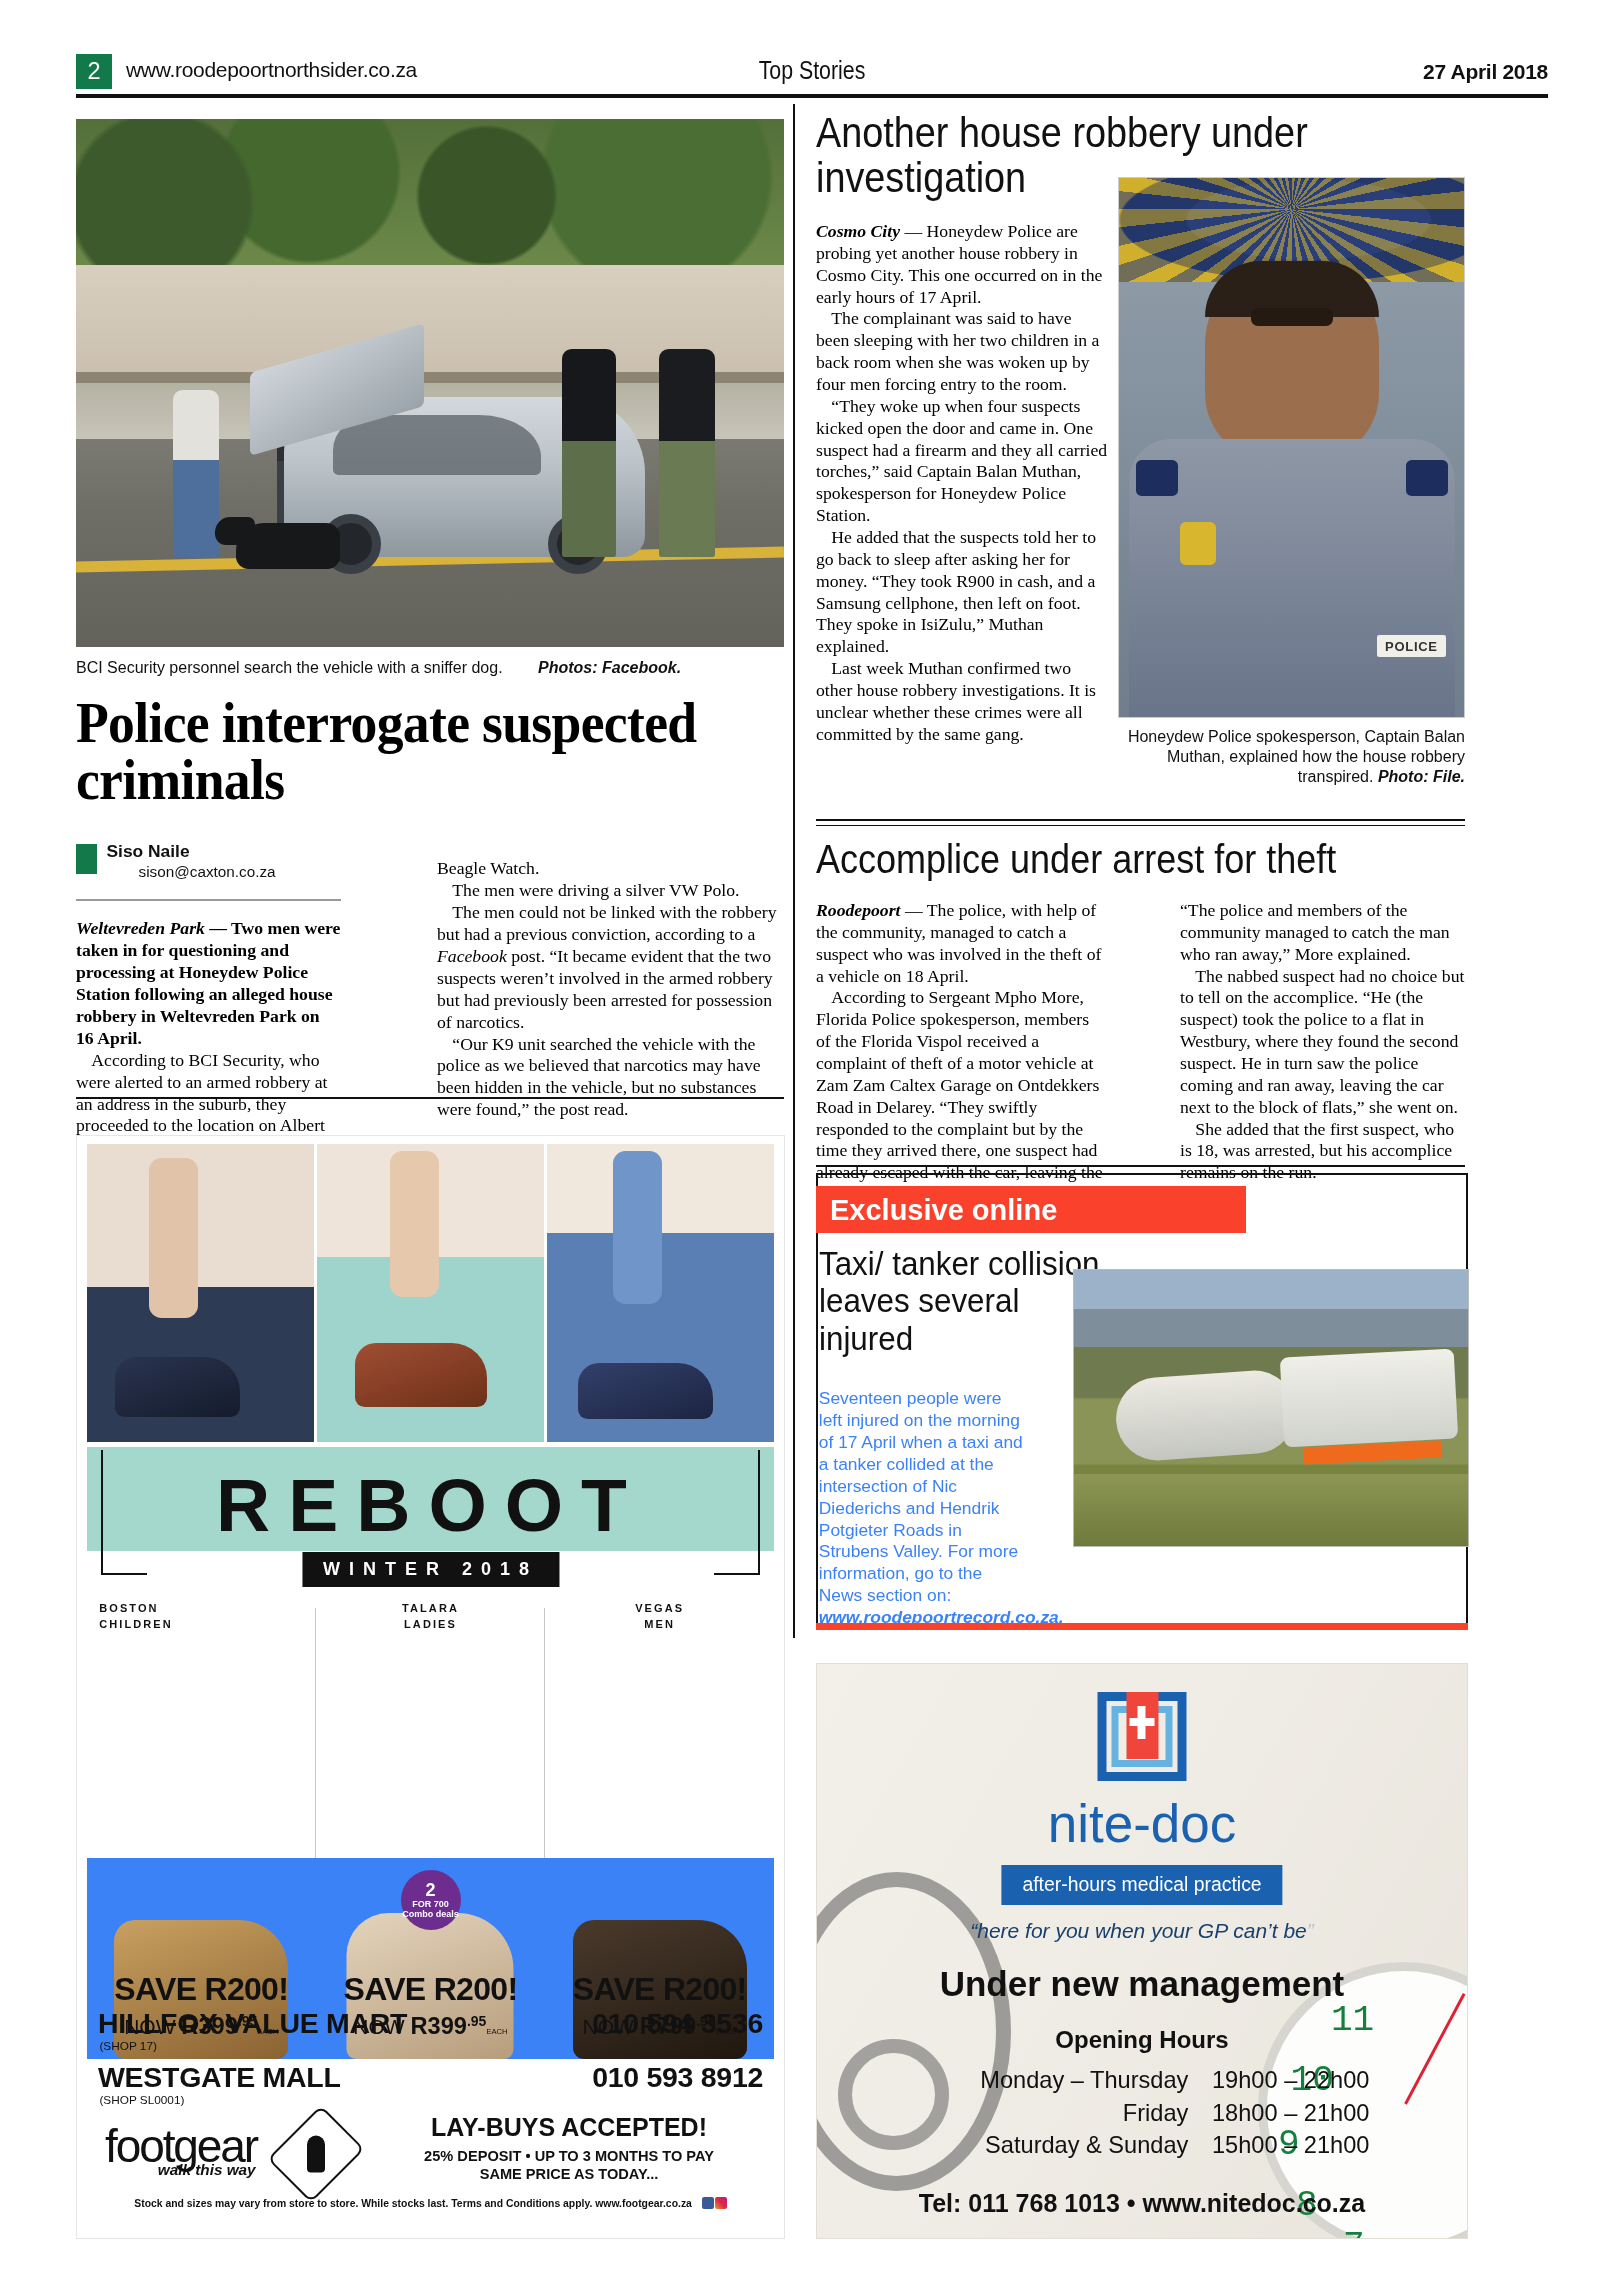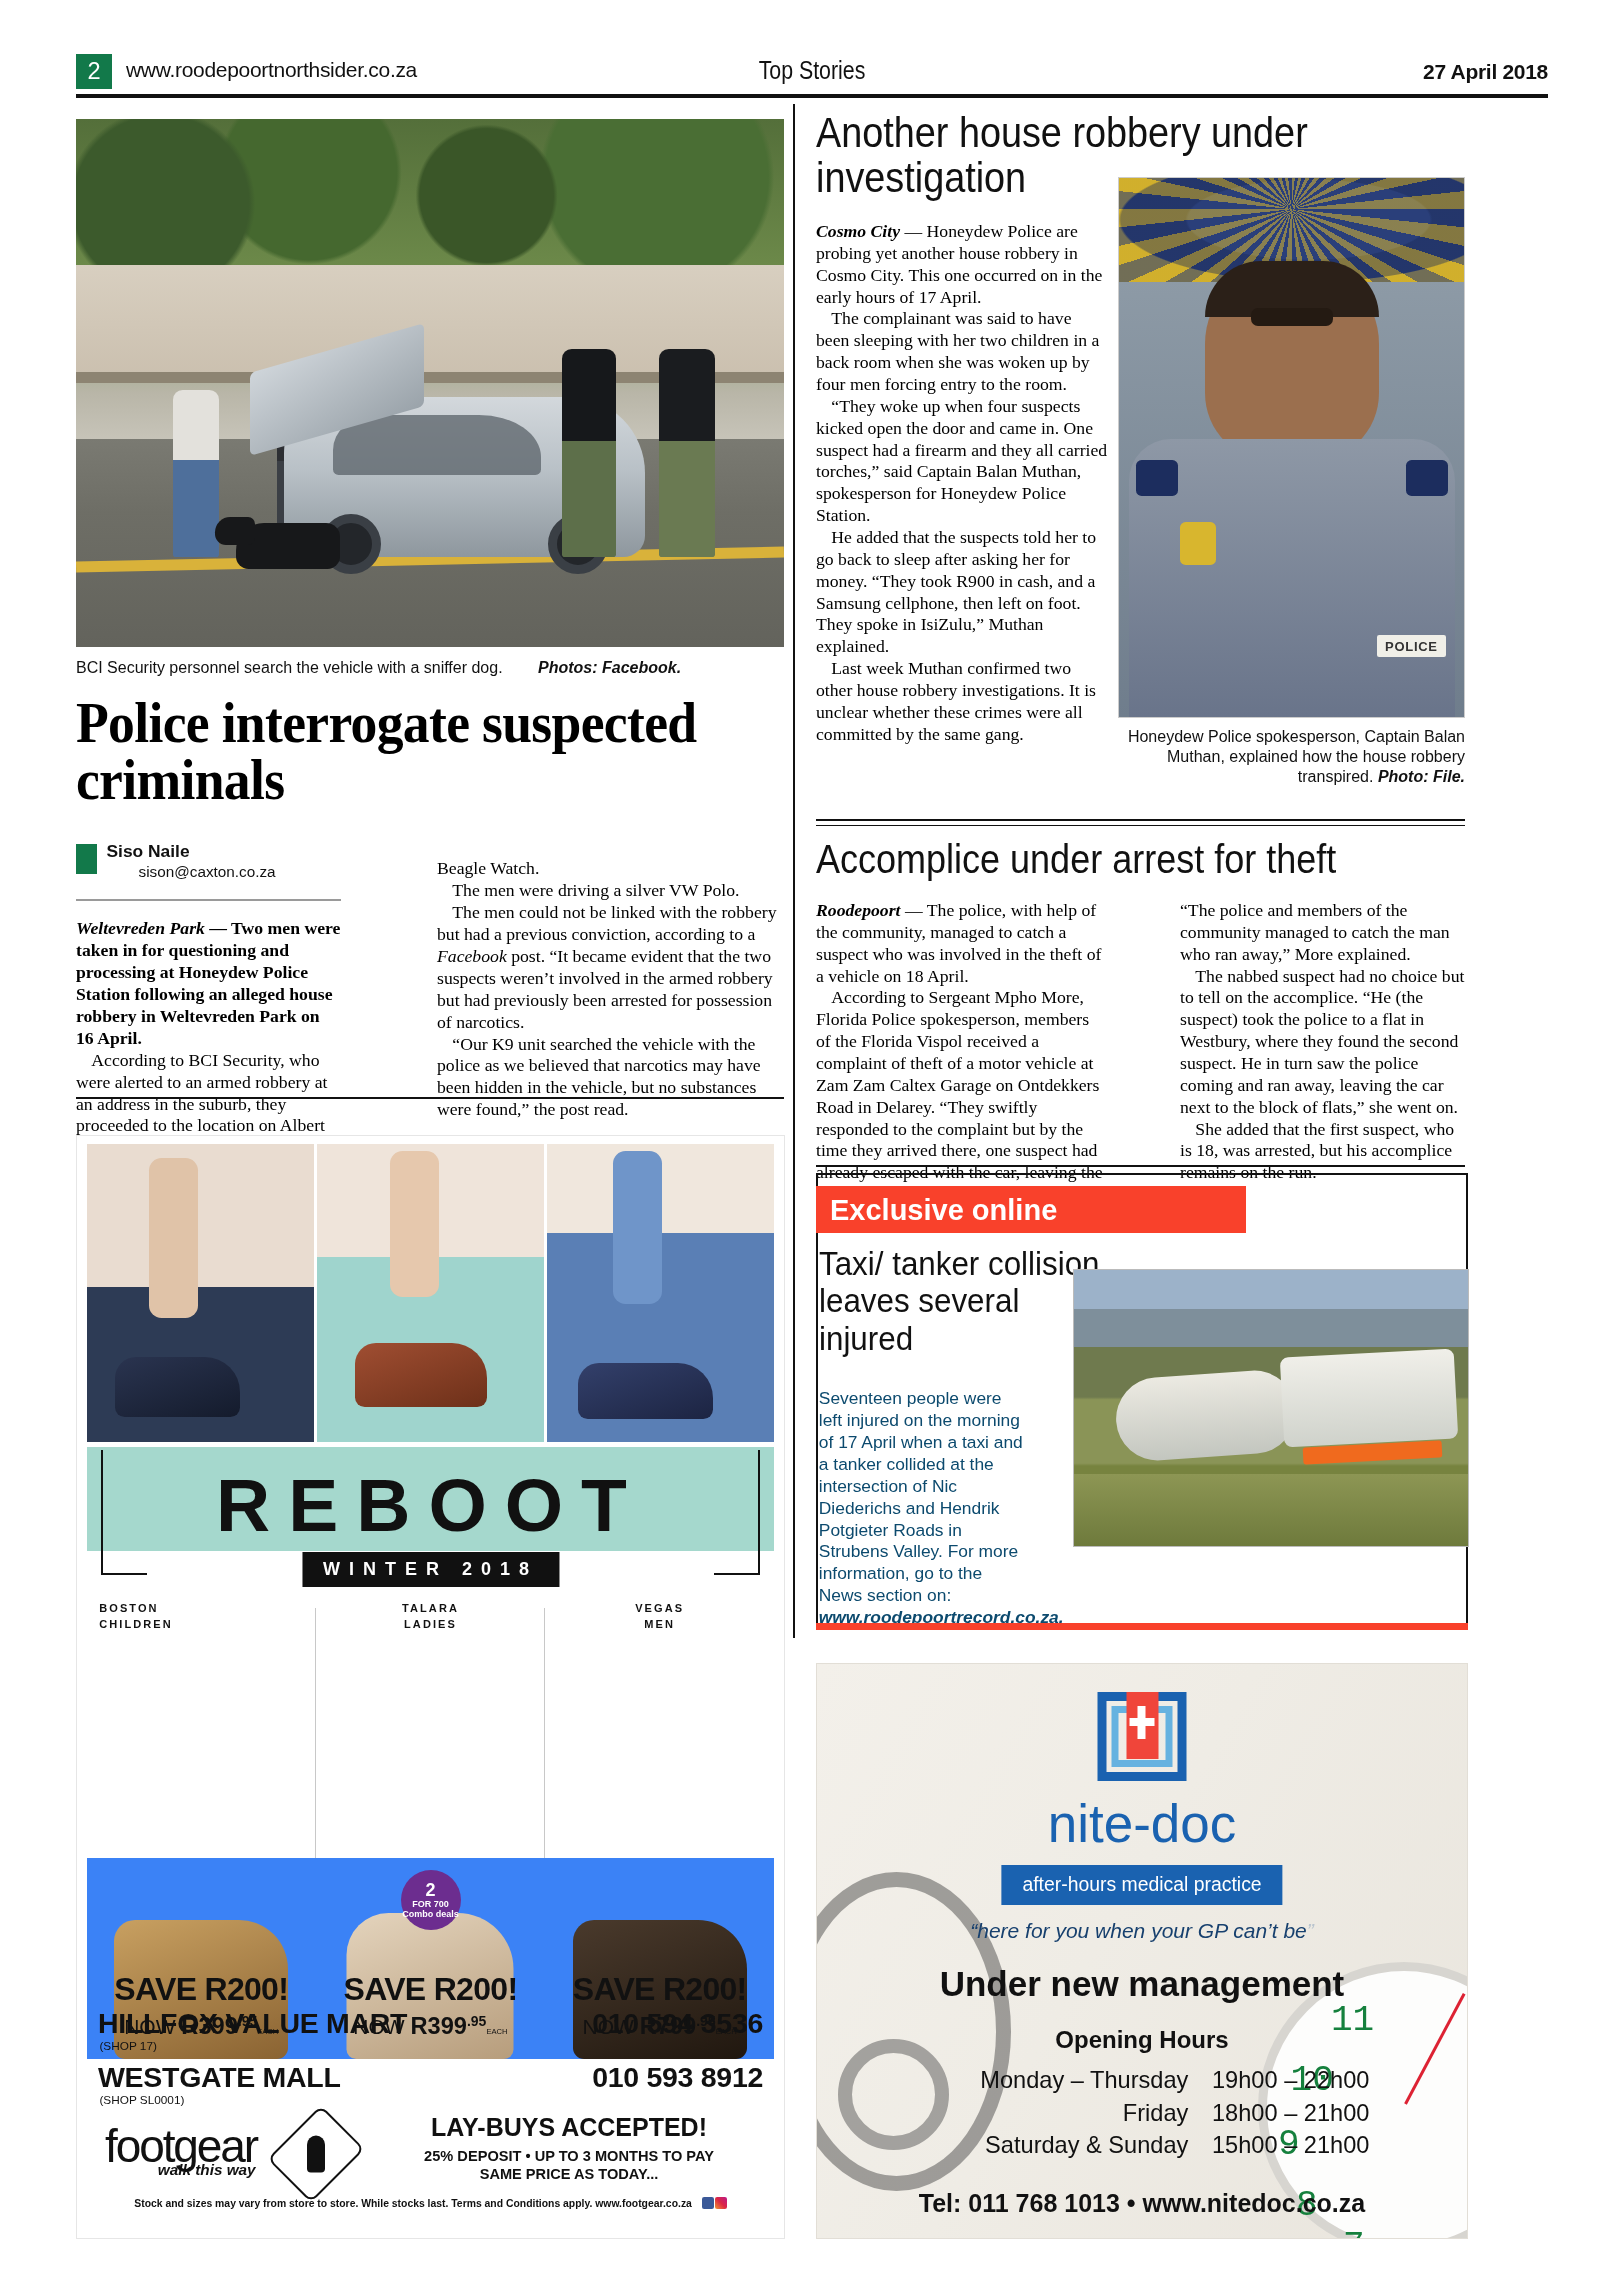--- a/index.html
+++ b/index.html
@@ -207,21 +207,21 @@
 
   .r-rule-c { position:absolute; left:816px; top:1165px; width:649px; height:2.1px; background:#111; }
 
   
   .excl-box { position:absolute; left:816px; top:1173px; width:652px; height:466px; }
   .excl-banner { position:absolute; left:0; top:12.5px; width:430px; height:47px; background:#f9412b; }
   .excl-banner span { position:absolute; left:14px; top:8.3px; color:#fff; font-size:29px; font-weight:bold;
     font-family:"Liberation Sans Narrow","Liberation Sans",sans-serif; }
   .excl-title { position:absolute; left:2.8px; top:72px; width:298px; font-size:33px; line-height:1.13; color:#111;
     font-family:"Liberation Sans Narrow","Liberation Sans",sans-serif; transform:scaleX(0.95); transform-origin:left top; }
-  .excl-body { position:absolute; left:2.8px; top:215px; width:208px; font-size:17.4px; line-height:1.26; color:#0c4a6e; }
+  .excl-body { position:absolute; left:2.8px; top:215px; width:208px; font-size:17.4px; line-height:1.26; color:#3b82f6; }
   .excl-body i { font-style:italic; font-weight:bold; }
   .excl-photo { position:absolute; left:257px; top:96px; width:396px; height:278px; overflow:hidden;
     background:linear-gradient(180deg,#9cb2c9 0 18%, #6f7a4e 19% 46%, #8a9457 47% 70%, #77833f 71% 100%); border:0.7px solid #bbb; }
   .ex-hill { position:absolute; left:0; top:14%; width:100%; height:14%; background:#7e8f9b; }
   .ex-truck { position:absolute; left:208px; top:83px; width:174px; height:90px;
     background:linear-gradient(180deg,#f0efe9,#cfd2cb); border-radius:8.3px; transform:rotate(-3deg); }
   .ex-tank { position:absolute; left:42px; top:104px; width:180px; height:83px;
     background:linear-gradient(180deg,#eceae2,#c3c6bf); border-radius:42px; transform:rotate(-4deg); }
   .ex-stripe { position:absolute; left:229px; top:174px; width:139px; height:16.7px; background:#f06a1e; border-radius:2.8px; transform:rotate(-3deg); }
   .ex-grass { position:absolute; left:0; bottom:0; width:100%; height:26%;

